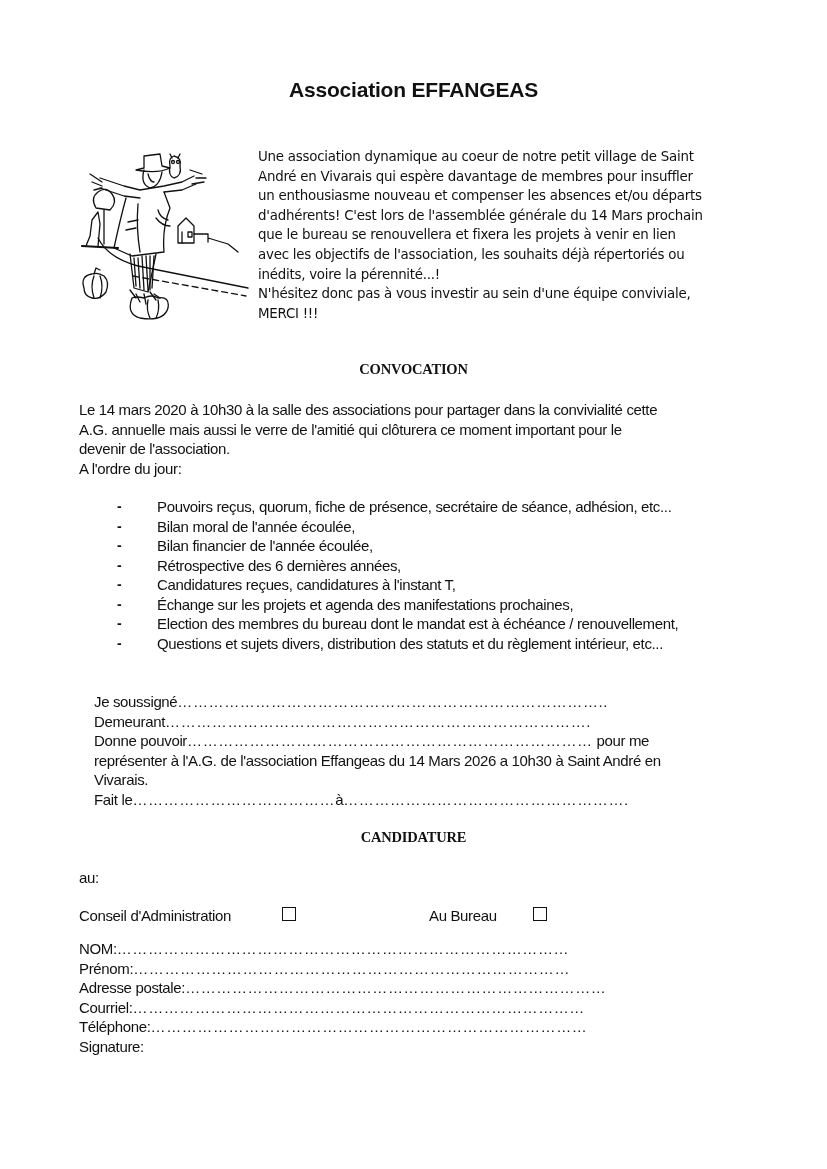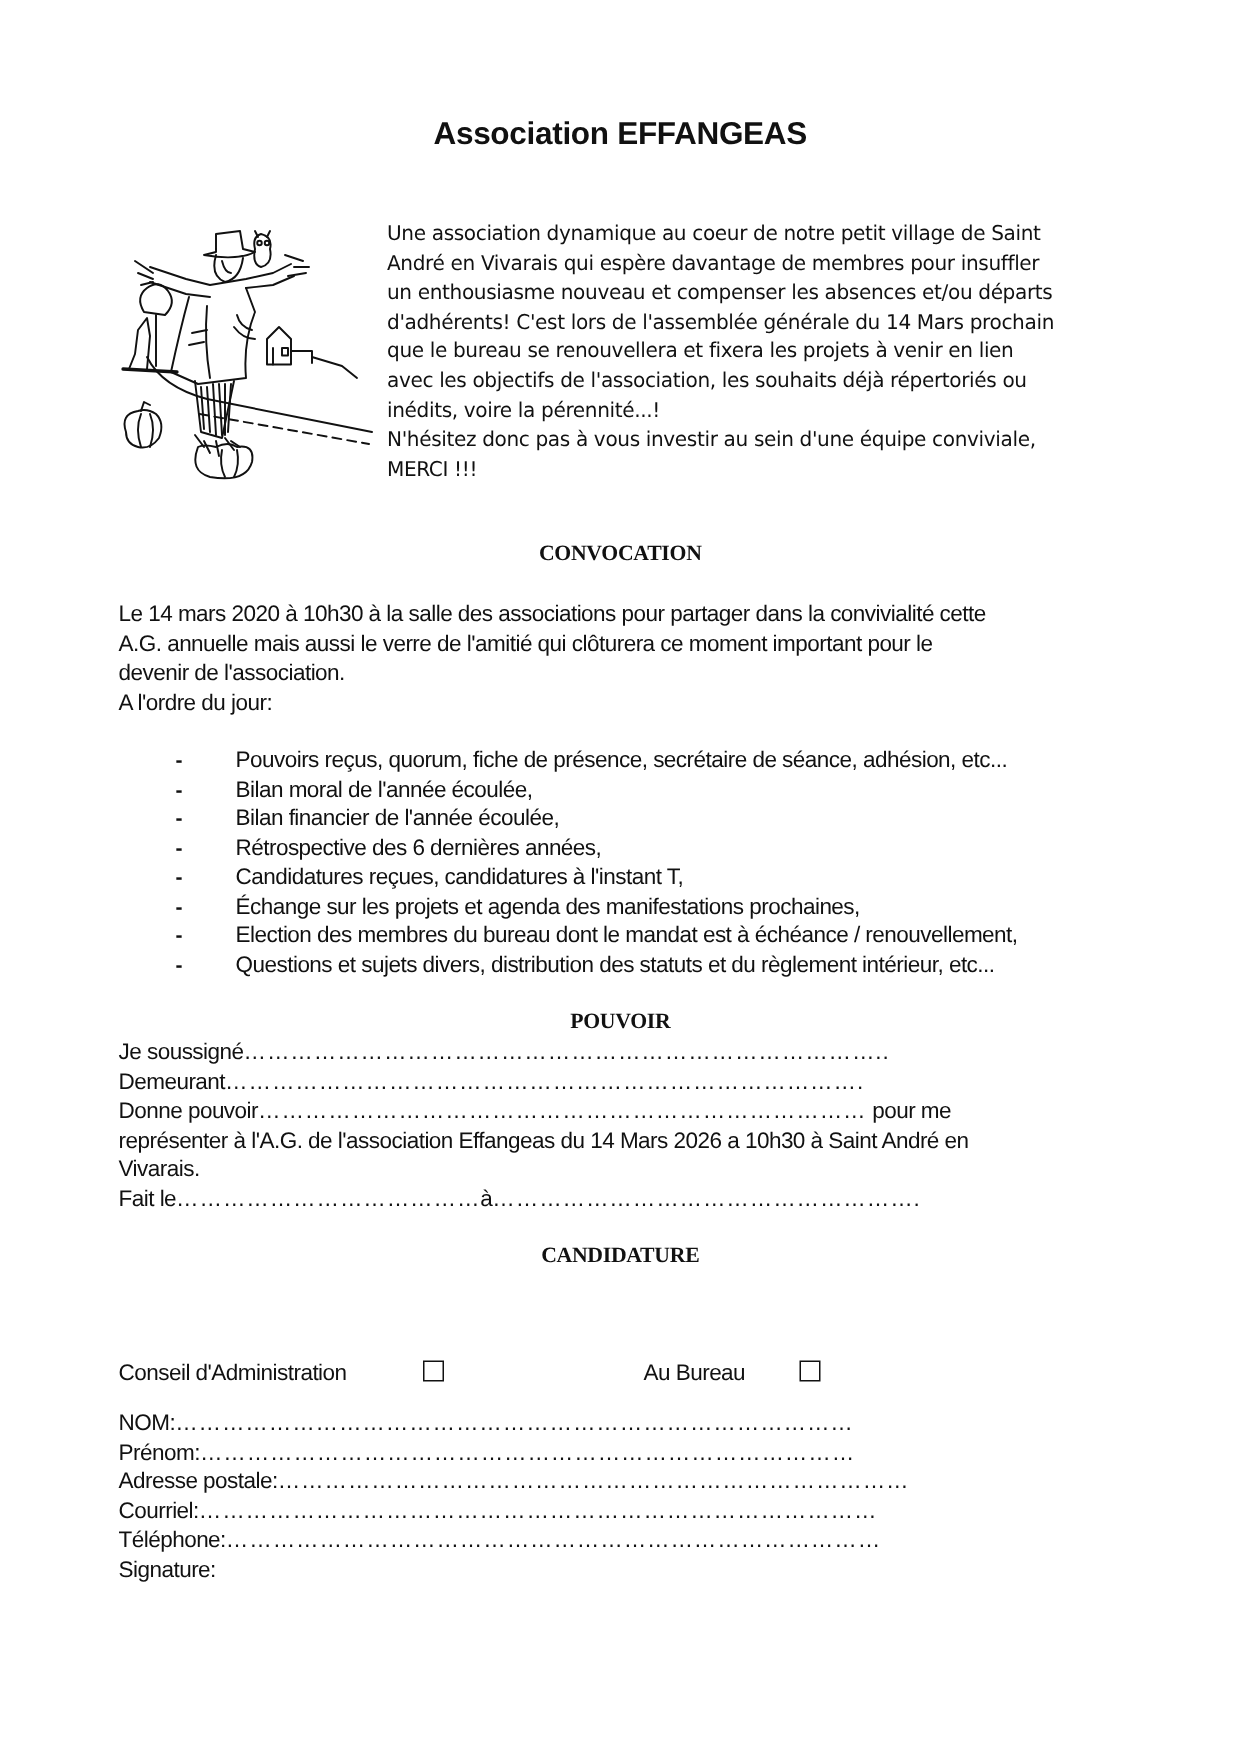--- a/index.html
+++ b/index.html
@@ -168,42 +168,42 @@
     <div class="agenda-item">
       <span class="agenda-dash">-</span>
       <span class="agenda-text">Election des membres du bureau dont le mandat est à échéance / renouvellement,</span>
     </div>
     <div class="agenda-item">
       <span class="agenda-dash">-</span>
       <span class="agenda-text">Questions et sujets divers, distribution des statuts et du règlement intérieur, etc...</span>
     </div>
   </div>
 
-  <h2 class="section-heading" style="top:673px;">POUVOIR</h2>
-
-  <div class="block narrow" style="top:692px;">
+
+  <div class="block narrow" style="top:692px;margin-left:15px;">
     <span class="line">
       <span>Je soussigné</span><span class="dots">………………………………………………………………………..</span>
     </span>
     <span class="line">
       <span>Demeurant</span><span class="dots">……………………………………………………………………….</span>
     </span>
     <span class="line">
       <span>Donne pouvoir</span><span class="dots">……………………………………………………………………</span><span> pour me</span>
     </span>
     <span class="line">représenter à l'A.G. de l'association Effangeas du 14 Mars 2026 a 10h30 à Saint André en</span>
     <span class="line">Vivarais.</span>
     <span class="line">
       <span>Fait le</span><span class="dots">…………………………………</span><span>à</span><span class="dots">……………………………………………….</span>
     </span>
   </div>
 
   <h2 class="section-heading" style="top:829px;">CANDIDATURE</h2>
 
   <div class="block narrow" style="top:868px;">
+    <span class="line">au:</span>
   </div>
 
   <div class="cand-row narrow" style="left:79px;text-align:center;">
     <span>Conseil d'Administration</span>
   </div>
   <span class="checkbox" style="position:absolute; left:282px; top:907px;"></span>
 
   <div class="cand-row narrow" style="left:429px;">
     <span>Au Bureau</span>
   </div>

